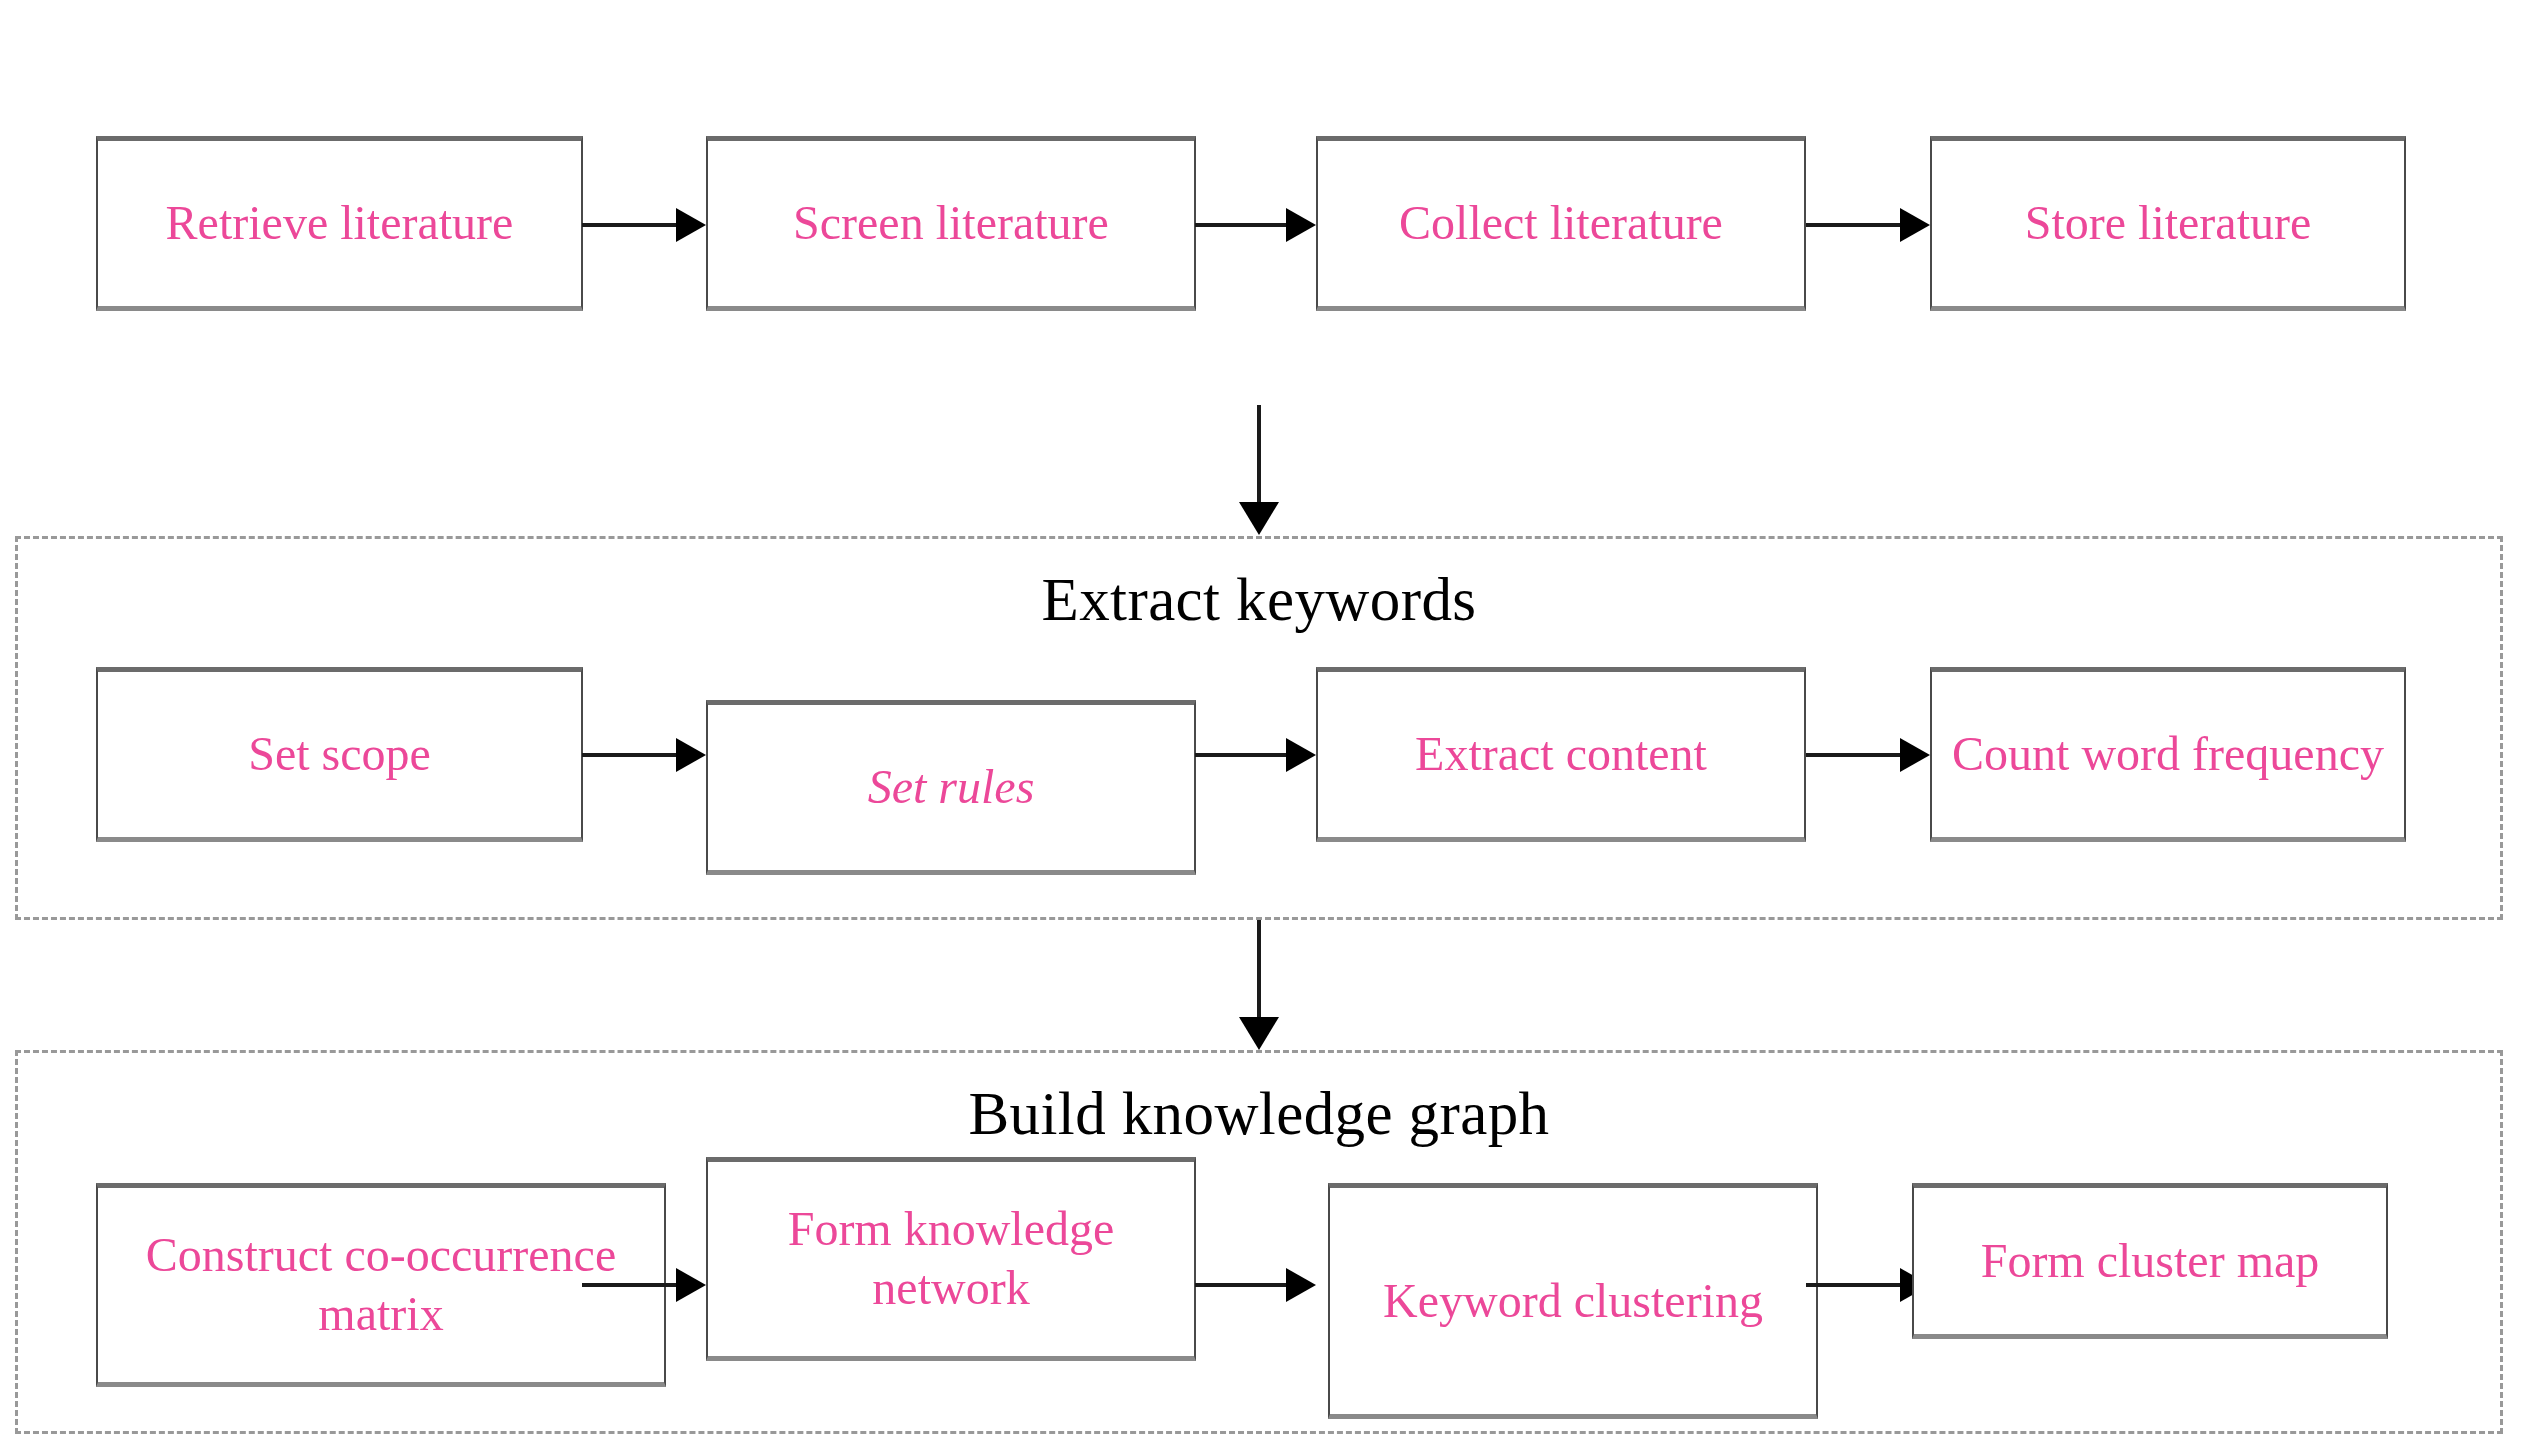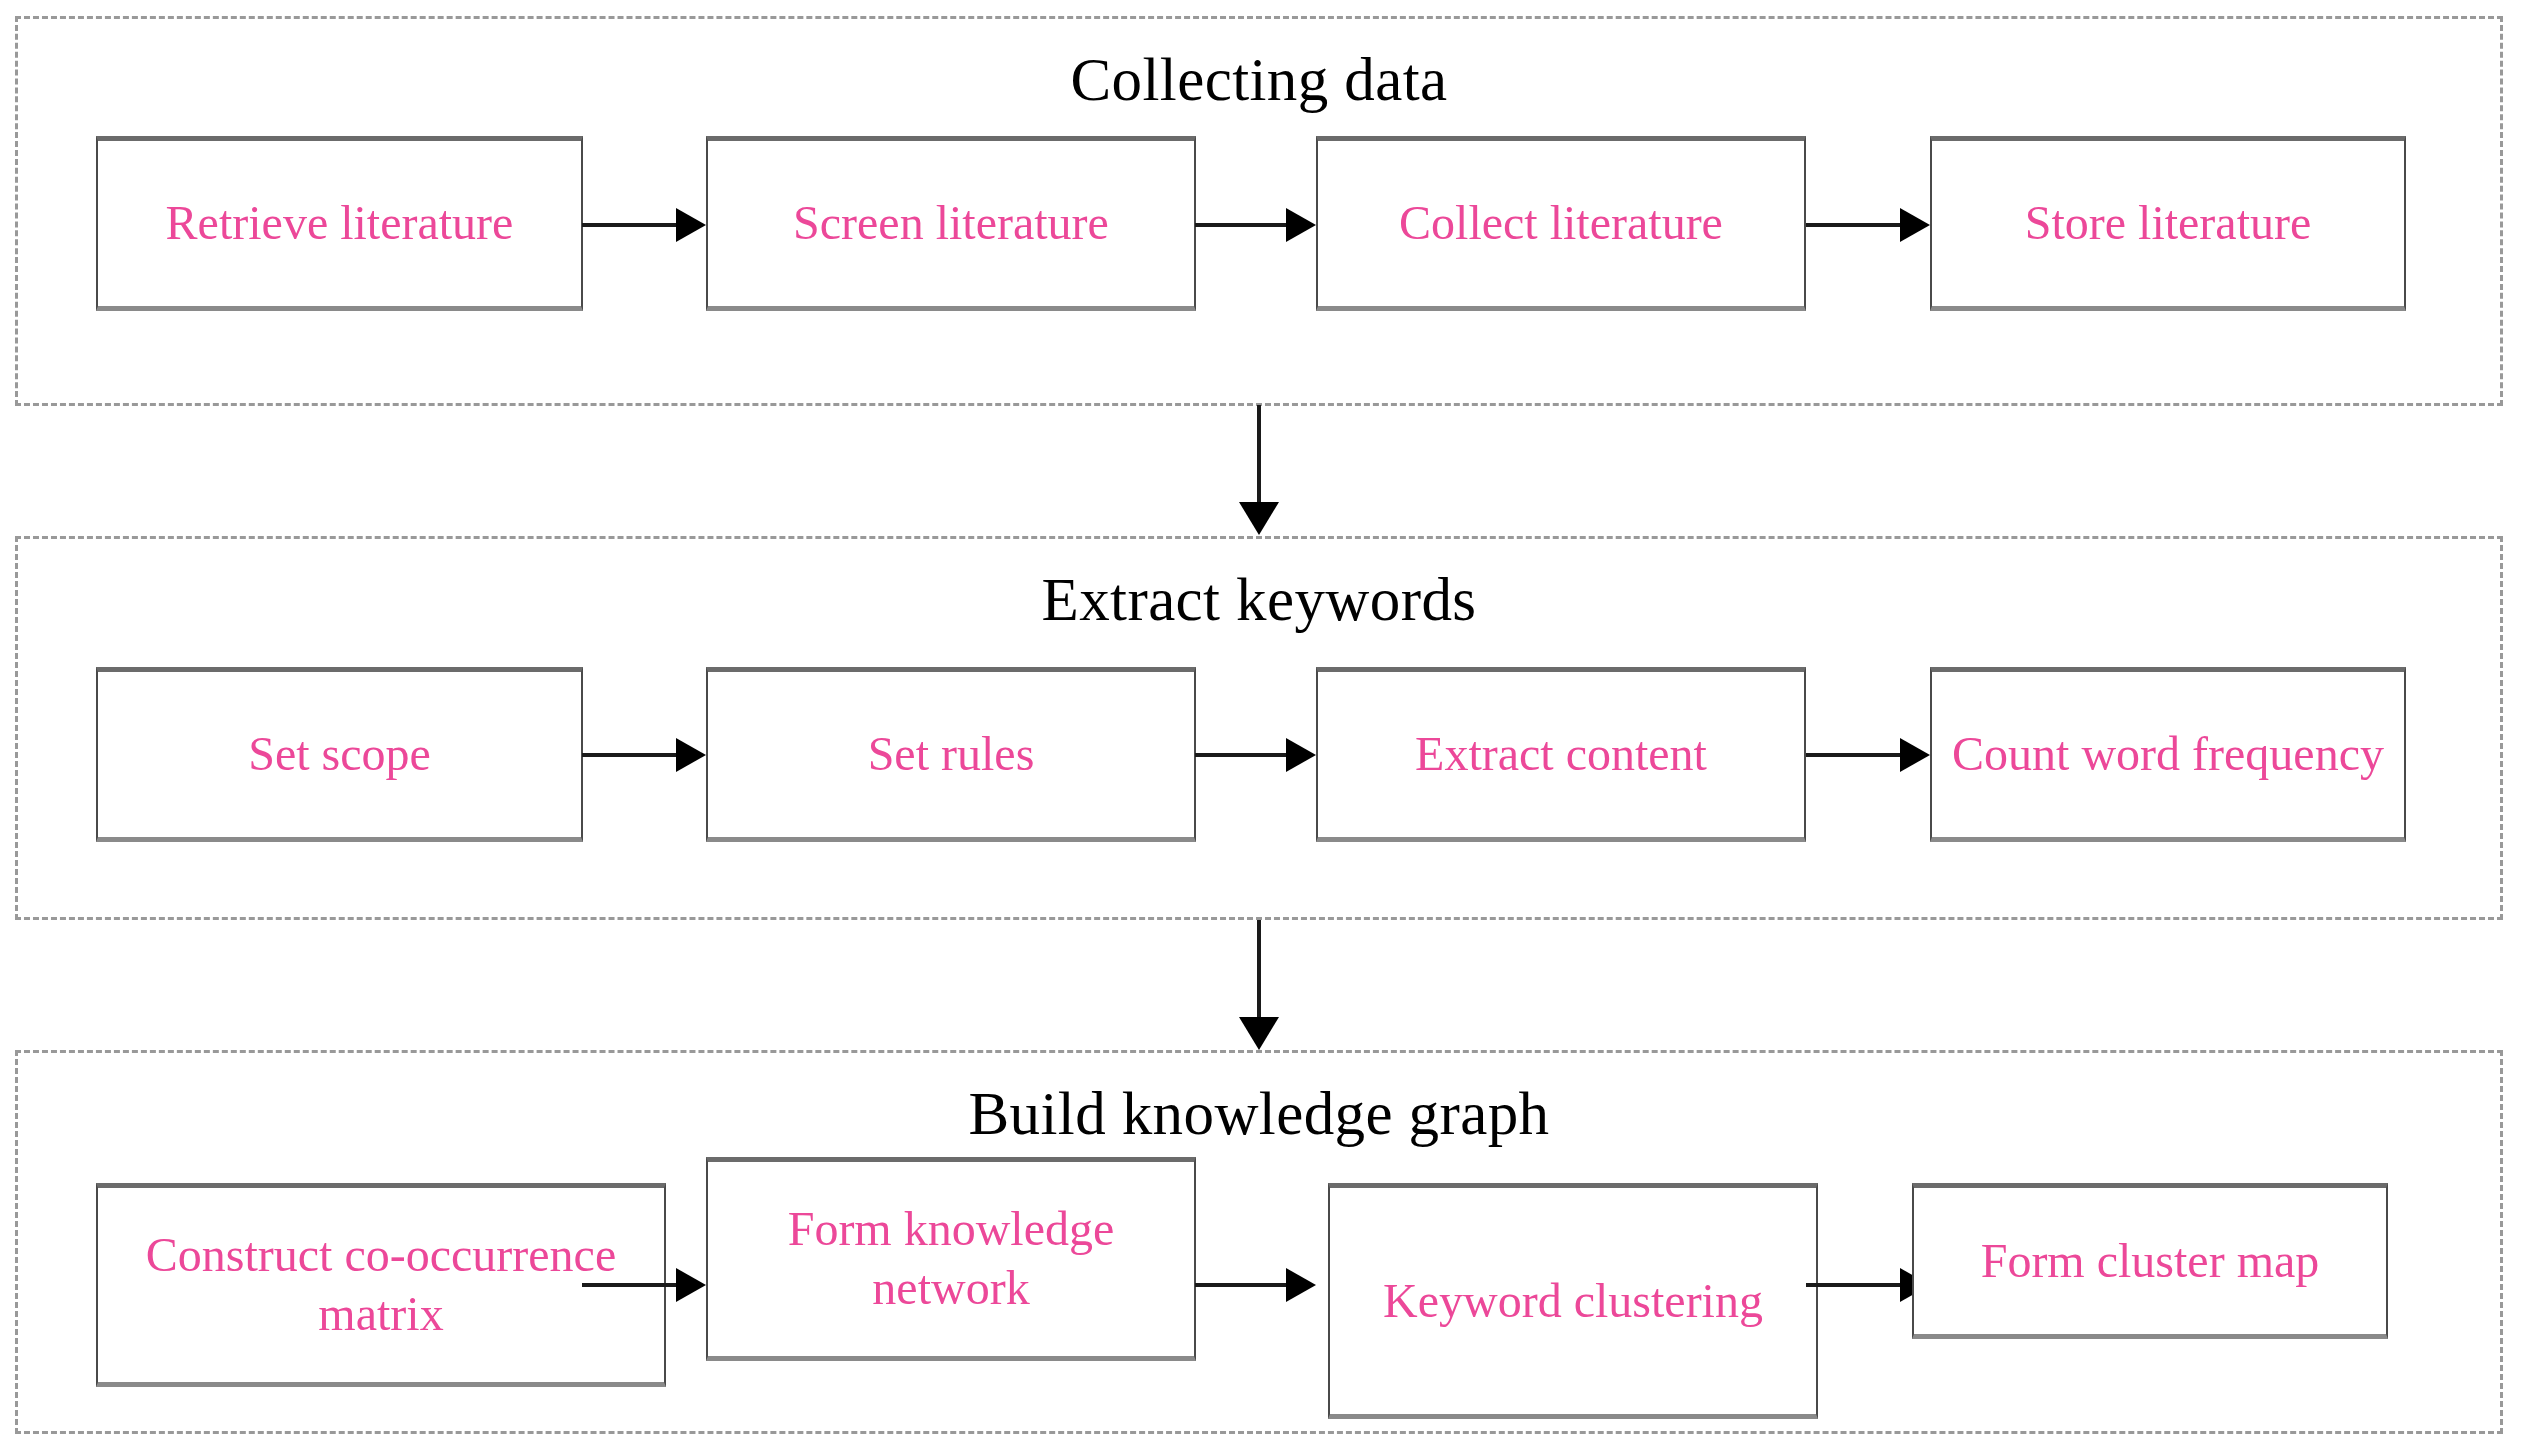--- a/index.html
+++ b/index.html
@@ -106,23 +106,20 @@
     border-left: 20px solid transparent;
     border-right: 20px solid transparent;
     border-top: 33px solid #000000;
   }
 </style>
 </head>
 <body>
 
 <div id="canvas">
 
-  <div class="group" style="left:15px; top:15.6px; width:2488px; height:390px;">
-    <div class="group-title" style="top:30px;">Collecting data</div>
-  </div>
 
   <div class="box" style="left:96px; top:136px; width:487px; height:175px;">
     <span class="box-label">Retrieve literature</span>
   </div>
 
   <div class="h-arrow" style="left:582px; top:225px; width:123px;">
     <div class="shaft" style="width:101px;"></div>
     <div class="head" style="left:94px;"></div>
   </div>
 
@@ -159,21 +156,21 @@
 
   <div class="box" style="left:96px; top:667px; width:487px; height:175px;">
     <span class="box-label">Set scope</span>
   </div>
 
   <div class="h-arrow" style="left:582px; top:755px; width:123px;">
     <div class="shaft" style="width:101px;"></div>
     <div class="head" style="left:94px;"></div>
   </div>
 
-  <div class="box" style="left:706px; top:667px; width:490px; height:175px;">
+  <div class="box" style="left:706px; top:700px; width:490px; height:175px;font-style:italic;">
     <span class="box-label">Set rules</span>
   </div>
 
   <div class="h-arrow" style="left:1195px; top:755px; width:121px;">
     <div class="shaft" style="width:99px;"></div>
     <div class="head" style="left:91px;"></div>
   </div>
 
   <div class="box" style="left:1316px; top:667px; width:490px; height:175px;">
     <span class="box-label">Extract content</span>

